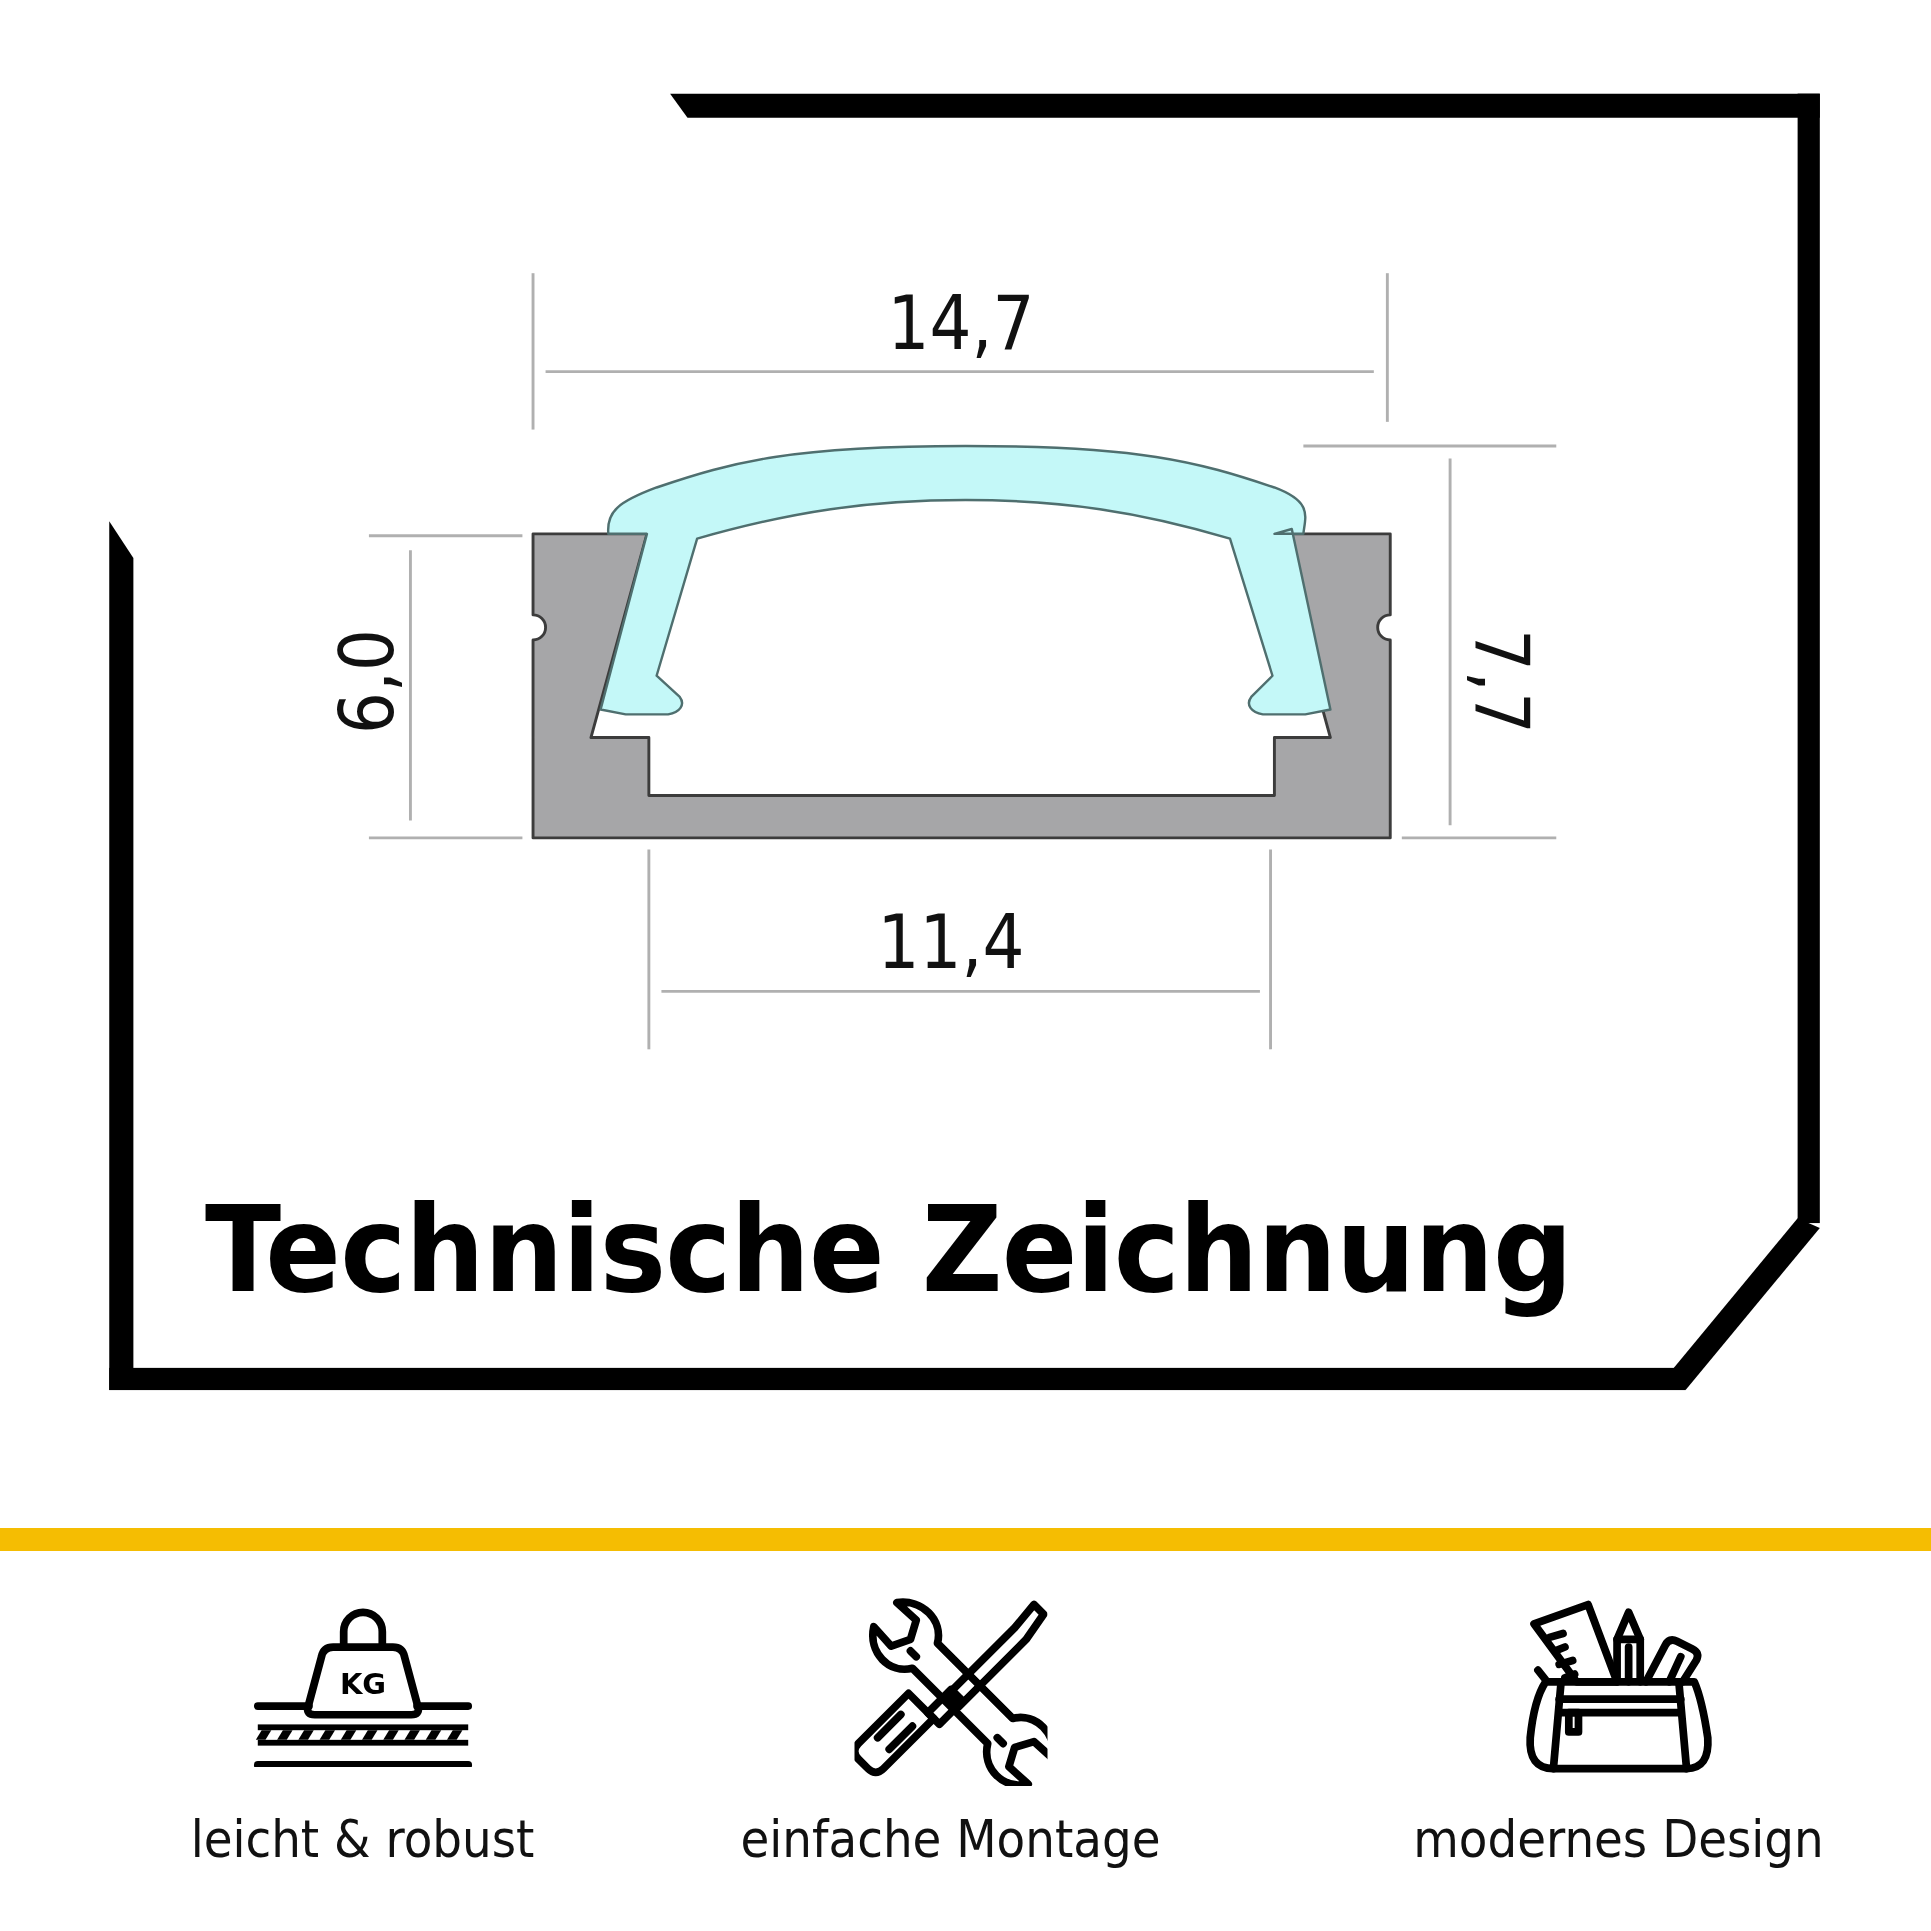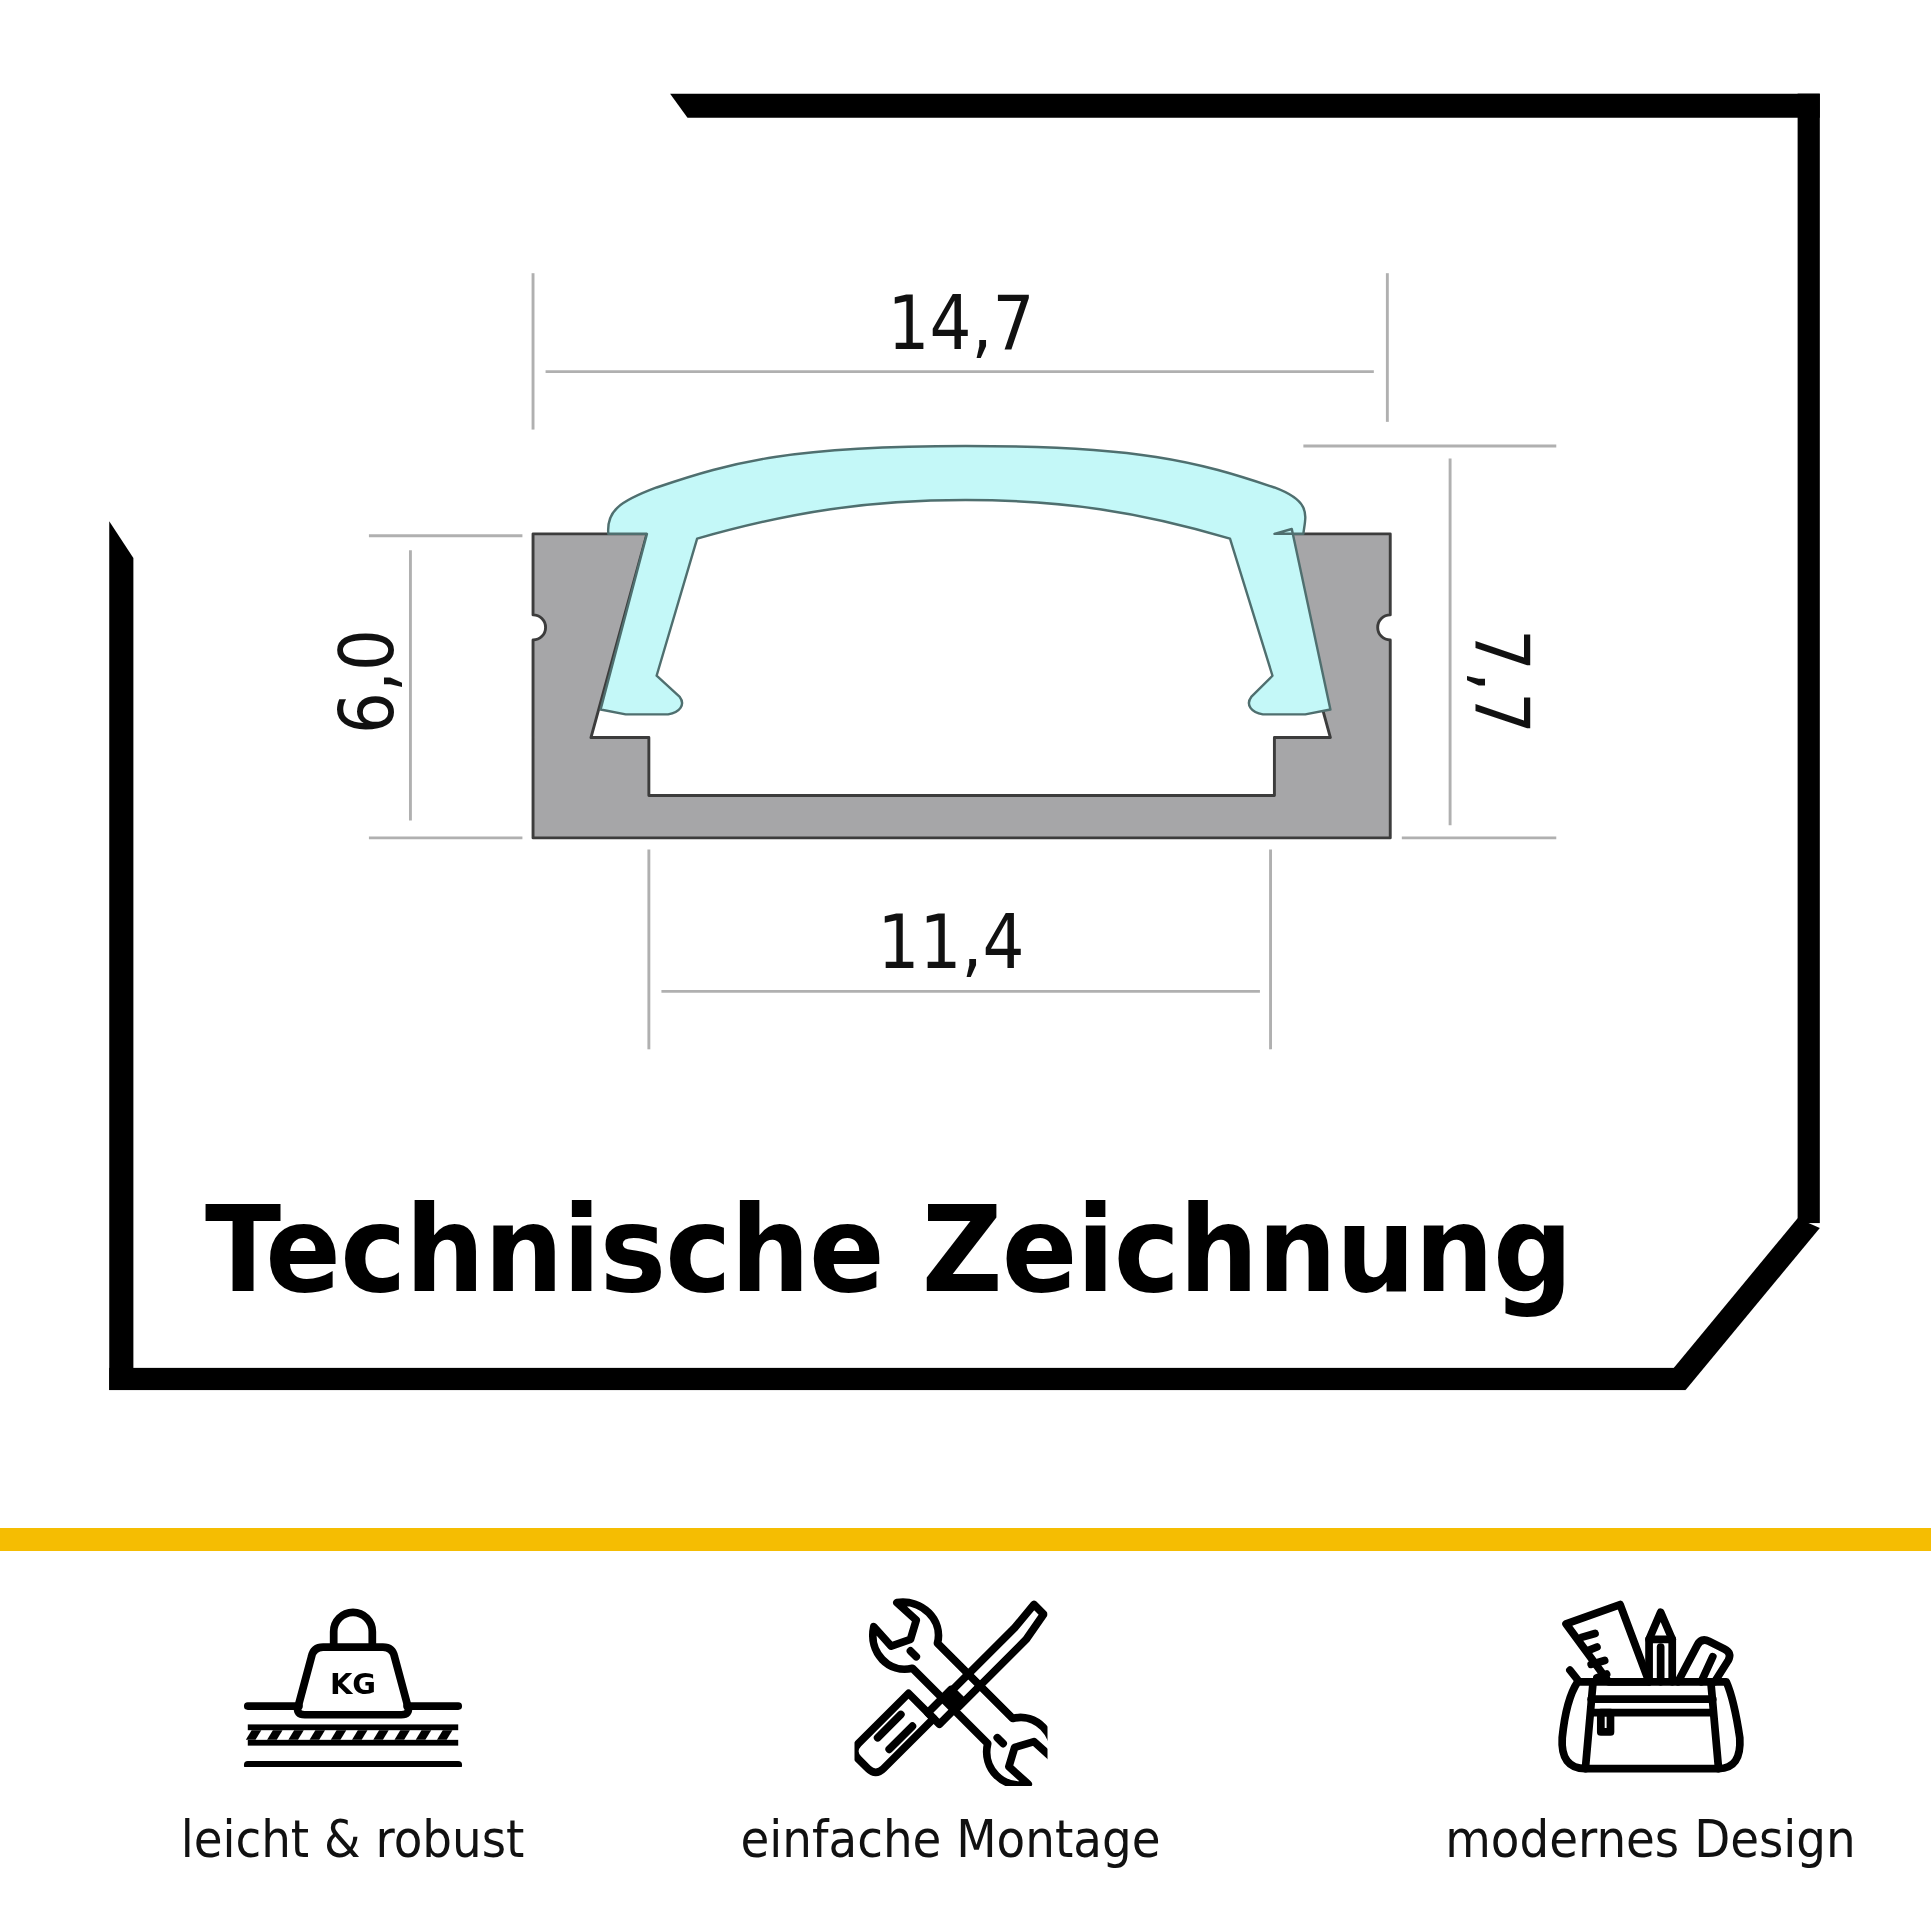--- a/index.html
+++ b/index.html
@@ -67,21 +67,21 @@
 
 <div class="dim" style="left:874px; top:286px; width:174px; text-align:center;">14,7</div>
 <div class="dim" style="left:864px; top:905px; width:174px; text-align:center;">11,4</div>
 <div class="dim" style="left:280px; top:644px; width:174px; text-align:center; transform:rotate(-90deg) scaleX(0.88);">6,0</div>
 <div class="dim" style="left:1414px; top:644px; width:174px; text-align:center; transform:rotate(90deg) scaleX(0.88);">7,7</div>
 
 <div class="title">Technische Zeichnung</div>
 
 <div class="divider" style="background:#f5bd02;"></div>
 
-<div class="feature" style="left:82px;">
+<div class="feature" style="left:92px;">
   <svg class="icon" width="222" height="174" viewBox="0 0 230 180">
     <g fill="none" stroke="#000" stroke-width="8" stroke-linejoin="round" stroke-linecap="round">
       <path d="M95,56 L95,40 A20,20 0 0 1 135,40 L135,56"></path>
       <path d="M84,56 L146,56 Q156,56 158,66 L172,118 Q174,126 165,126 L65,126 Q56,126 58,118 L72,66 Q74,56 84,56 Z"></path>
       <line x1="6" y1="117" x2="59" y2="117"></line>
       <line x1="171" y1="117" x2="224" y2="117"></line>
       <line x1="6" y1="178" x2="224" y2="178"></line>
     </g>
     <rect x="6" y="136" width="218" height="6" fill="#000"></rect>
     <rect x="6" y="152" width="218" height="6" fill="#000"></rect>
@@ -113,21 +113,21 @@
       <path d="M186,12 L196,22 L178,48 L108,118 L96,106 L166,36 Z"></path>
       <path d="M112,112 L88,136 L76,124 L100,100 Z"></path>
       <path d="M82,130 L30,182 Q22,190 14,182 L4,172 Q-4,164 4,156 L56,104 Z"></path>
       <line x1="24" y1="150" x2="48" y2="126"></line>
       <line x1="36" y1="162" x2="60" y2="138"></line>
     </g>
   </svg>
   <div class="caption">einfache Montage</div>
 </div>
 
-<div class="feature" style="left:1380px;">
+<div class="feature" style="left:1348px;">
   <svg class="icon" width="193" height="193" viewBox="0 0 200 200">
     <g fill="none" stroke="#000" stroke-width="8" stroke-linejoin="round" stroke-linecap="round">
 
       <path d="M12,32 L68,12 L98,92 L56,92 Z"></path>
       <line x1="28" y1="46" x2="42" y2="42"></line>
       <line x1="34" y1="60" x2="44" y2="56"></line>
       <line x1="38" y1="74" x2="52" y2="70"></line>
       <line x1="44" y1="88" x2="54" y2="84"></line>
 
       <path d="M98,92 L98,48 L110,20 L122,48 L122,92"></path>

